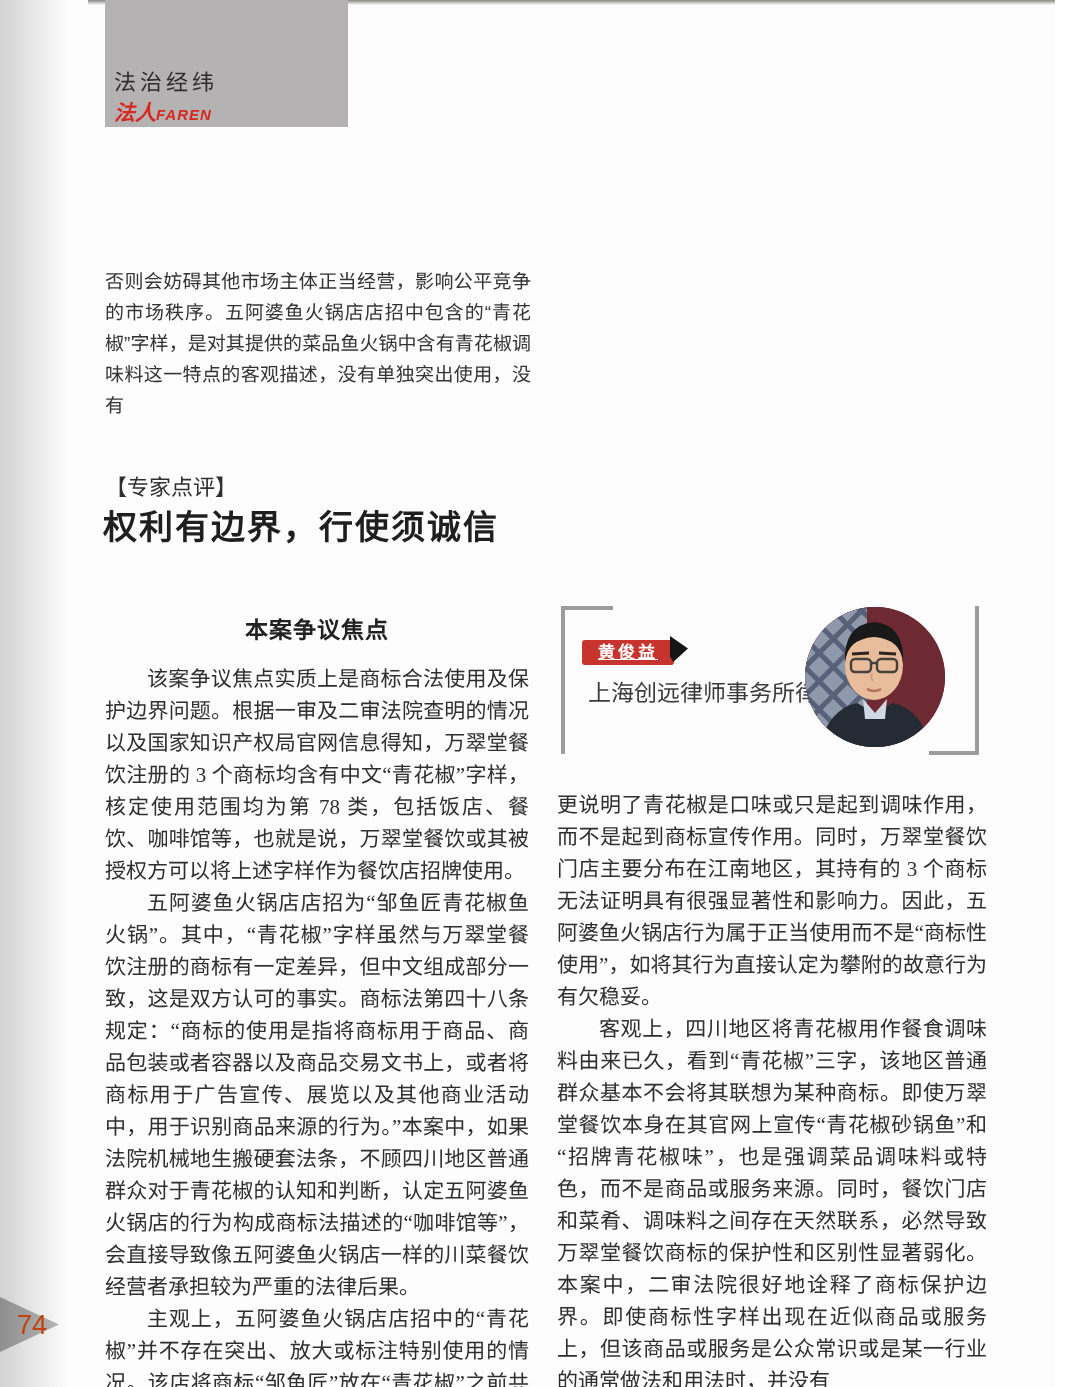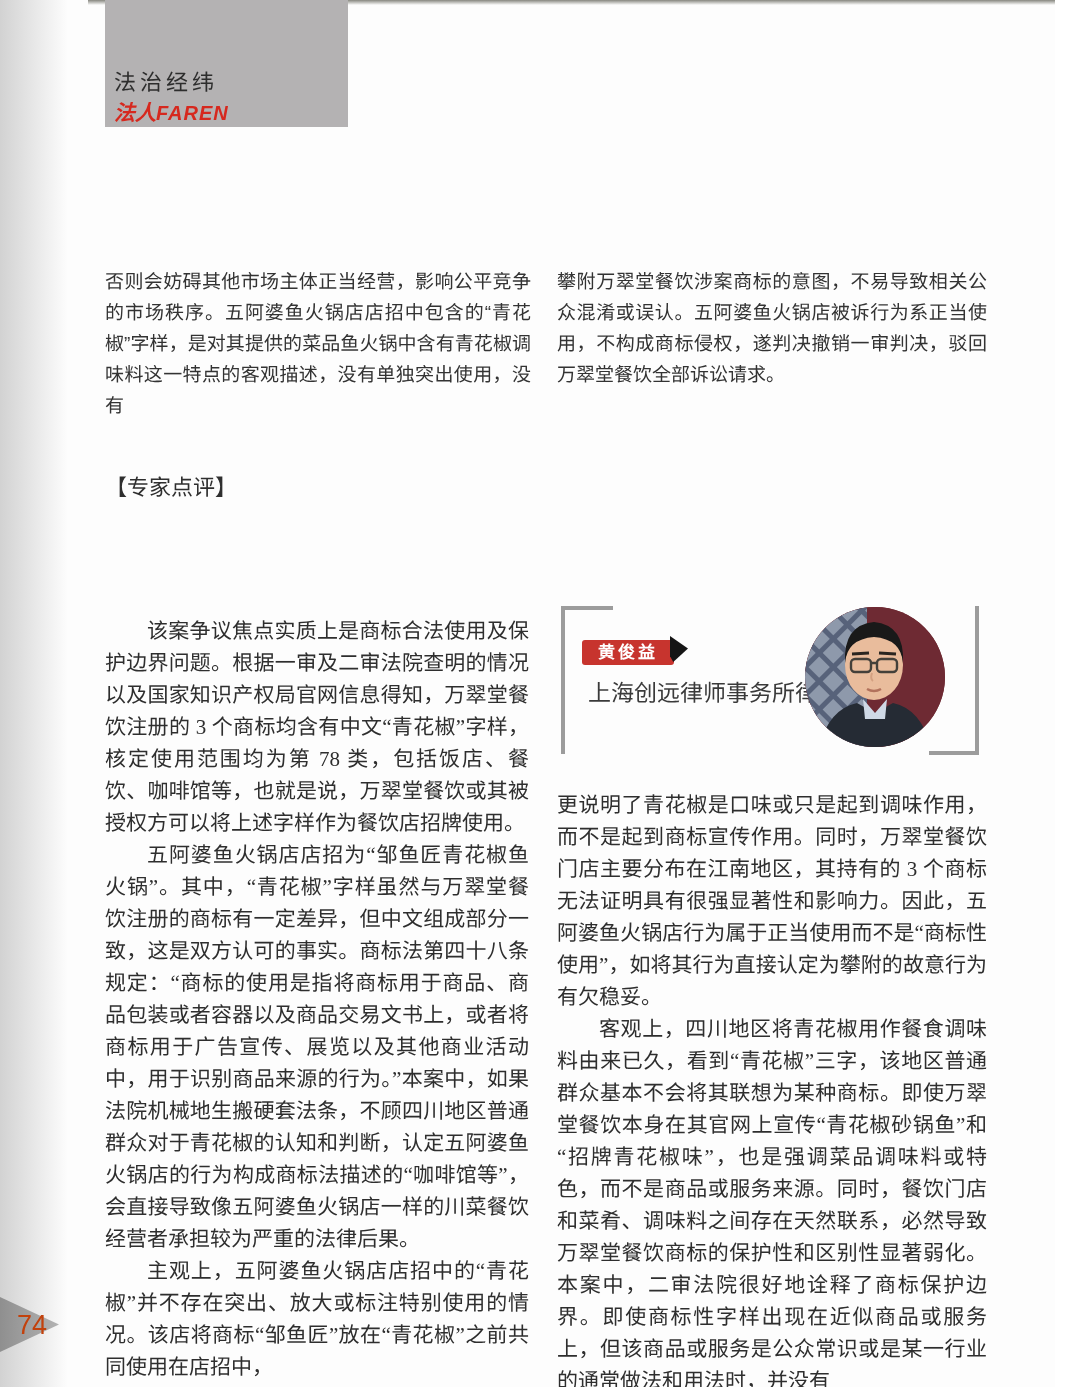--- a/index.html
+++ b/index.html
@@ -12,21 +12,21 @@
     background:linear-gradient(to right,#d2d2d2 0%,rgba(255,255,255,0) 85%);pointer-events:none;}
   .edge-top{position:absolute;left:88px;top:0;width:992px;height:5px;
     background:linear-gradient(to bottom,#87877f 0%,rgba(255,255,255,0) 100%);pointer-events:none;}
   
   .mast{position:absolute;left:105px;top:0;width:243px;height:127px;background:#b4b2b3;}
   .mast-col{position:absolute;left:9px;top:64px;font-family:"Liberation Sans","DejaVu Sans",sans-serif;
     font-size:22px;color:#2d2d2d;letter-spacing:4px;}
   .mast-logo{position:absolute;left:9px;top:96px;font-family:"Liberation Sans","DejaVu Sans",sans-serif;
     font-style:italic;font-weight:bold;color:#d6281e;white-space:nowrap;}
   .logo-cn{font-size:21px;}
-  .logo-en{font-size:20px;letter-spacing:1px;}
+  .logo-en{font-size:15px;letter-spacing:1px;}
   
   .intro{position:absolute;width:426px;font-family:"Liberation Sans","DejaVu Sans",sans-serif;
     font-size:19px;line-height:31px;color:#333;font-weight:500;text-align:justify;}
   .intro-left{left:105px;top:247px;}
   .intro-right{left:557px;top:247px;width:430px;}
   
   .kicker{position:absolute;left:105px;top:469px;font-size:22px;color:#2f2f2f;}
   .main-title{position:absolute;left:103px;top:500px;
     font-family:"Liberation Sans","DejaVu Sans",sans-serif;font-weight:bold;
     font-size:34px;color:#1f1f1f;letter-spacing:2px;}
@@ -40,21 +40,21 @@
   .indent{text-indent:2em;}
   
   .expert-box{position:absolute;left:557px;top:598px;width:430px;height:158px;}
   .bracket-tl{position:absolute;left:4px;top:8px;width:48px;height:144px;
     border-left:4px solid #9c9c9c;border-top:4px solid #9c9c9c;}
   .bracket-br{position:absolute;left:372px;top:8px;width:46px;height:145px;
     border-right:4px solid #9c9c9c;border-bottom:4px solid #9c9c9c;}
   .name-badge{position:absolute;left:25px;top:42px;width:92px;height:25px;
     background:#c7342e;border-radius:3px;color:#fff;
     font-family:"Liberation Sans","DejaVu Sans",sans-serif;font-weight:bold;font-size:17px;
-    letter-spacing:3px;text-align:center;line-height:25px;}
+    letter-spacing:3px;text-align:center;line-height:25px;text-decoration:underline;}
   .badge-fold{position:absolute;left:113px;top:38px;width:18px;height:26px;background:#151515;
     clip-path:polygon(0 0,100% 48%,18% 100%,0 78%);}
   .affiliation{position:absolute;left:31px;top:76px;
     font-family:"Liberation Sans","DejaVu Sans",sans-serif;font-size:23px;color:#3a3a3a;}
   .photo{position:absolute;left:248px;top:9px;width:140px;height:140px;border-radius:50%;
     overflow:hidden;background:#6e2a33;}
   
   .page-tri{position:absolute;left:0;top:1297px;width:59px;height:55px;
     background:linear-gradient(to right,#8f8f8f,#b3b3b3);
     clip-path:polygon(0 0,100% 50%,0 100%);}
@@ -70,23 +70,23 @@
   <div class="edge-top"></div>
 
   <div class="mast">
     <div class="mast-col">法治经纬</div>
     <div class="mast-logo">
       <span class="logo-cn">法人</span><span class="logo-en">FAREN</span>
     </div>
   </div>
 
   <p class="intro intro-left">否则会妨碍其他市场主体正当经营，影响公平竞争的市场秩序。五阿婆鱼火锅店店招中包含的“青花椒”字样，是对其提供的菜品鱼火锅中含有青花椒调味料这一特点的客观描述，没有单独突出使用，没有</p>
-  <p class="intro intro-right">攀附万翠堂餐饮涉案商标的意图，不易导致相关公众混淆或误认。五阿婆鱼火锅店被诉行为系正当使用，不构成商标侵权，遂判决撤销一审判决，驳回万翠堂餐饮全部诉讼请求。</p>
 
   <div class="kicker">【专家点评】</div>
+  <div class="main-title">权利有边界，行使须诚信</div>
 
   <div class="expert-box">
     <div class="bracket-tl"></div>
     <div class="bracket-br"></div>
     <div class="name-badge">黄俊益</div>
     <div class="badge-fold"></div>
     <div class="affiliation">上海创远律师事务所律师</div>
     <div class="photo">
       <svg width="140" height="140" viewBox="0 0 140 140">
         <defs>
@@ -107,20 +107,21 @@
         <line x1="66" y1="56" x2="72" y2="56" stroke="#44403a" stroke-width="2.4"></line>
         <line x1="47" y1="47" x2="64" y2="46" stroke="#2a2520" stroke-width="3"></line>
         <line x1="74" y1="46" x2="91" y2="47" stroke="#2a2520" stroke-width="3"></line>
         <path d="M62 82 Q69 86 76 82" fill="none" stroke="#b2725c" stroke-width="2.5"></path>
         <path d="M67 66 Q65 72 68 74" fill="none" stroke="#d3a081" stroke-width="2"></path>
       </svg>
     </div>
   </div>
 
   <div class="col col-left">
+    <h3 class="focus-head">本案争议焦点</h3>
     <p class="body-p indent">该案争议焦点实质上是商标合法使用及保护边界问题。根据一审及二审法院查明的情况以及国家知识产权局官网信息得知，万翠堂餐饮注册的 3 个商标均含有中文“青花椒”字样，核定使用范围均为第 78 类，包括饭店、餐饮、咖啡馆等，也就是说，万翠堂餐饮或其被授权方可以将上述字样作为餐饮店招牌使用。</p>
     <p class="body-p indent">五阿婆鱼火锅店店招为“邹鱼匠青花椒鱼火锅”。其中，“青花椒”字样虽然与万翠堂餐饮注册的商标有一定差异，但中文组成部分一致，这是双方认可的事实。商标法第四十八条规定：“商标的使用是指将商标用于商品、商品包装或者容器以及商品交易文书上，或者将商标用于广告宣传、展览以及其他商业活动中，用于识别商品来源的行为。”本案中，如果法院机械地生搬硬套法条，不顾四川地区普通群众对于青花椒的认知和判断，认定五阿婆鱼火锅店的行为构成商标法描述的“咖啡馆等”，会直接导致像五阿婆鱼火锅店一样的川菜餐饮经营者承担较为严重的法律后果。</p>
     <p class="body-p indent">主观上，五阿婆鱼火锅店店招中的“青花椒”并不存在突出、放大或标注特别使用的情况。该店将商标“邹鱼匠”放在“青花椒”之前共同使用在店招中，</p>
   </div>
 
   <div class="col col-right">
     <p class="body-p">更说明了青花椒是口味或只是起到调味作用，而不是起到商标宣传作用。同时，万翠堂餐饮门店主要分布在江南地区，其持有的 3 个商标无法证明具有很强显著性和影响力。因此，五阿婆鱼火锅店行为属于正当使用而不是“商标性使用”，如将其行为直接认定为攀附的故意行为有欠稳妥。</p>
     <p class="body-p indent">客观上，四川地区将青花椒用作餐食调味料由来已久，看到“青花椒”三字，该地区普通群众基本不会将其联想为某种商标。即使万翠堂餐饮本身在其官网上宣传“青花椒砂锅鱼”和“招牌青花椒味”，也是强调菜品调味料或特色，而不是商品或服务来源。同时，餐饮门店和菜肴、调味料之间存在天然联系，必然导致万翠堂餐饮商标的保护性和区别性显著弱化。本案中，二审法院很好地诠释了商标保护边界。即使商标性字样出现在近似商品或服务上，但该商品或服务是公众常识或是某一行业的通常做法和用法时，并没有</p>
   </div>
 

